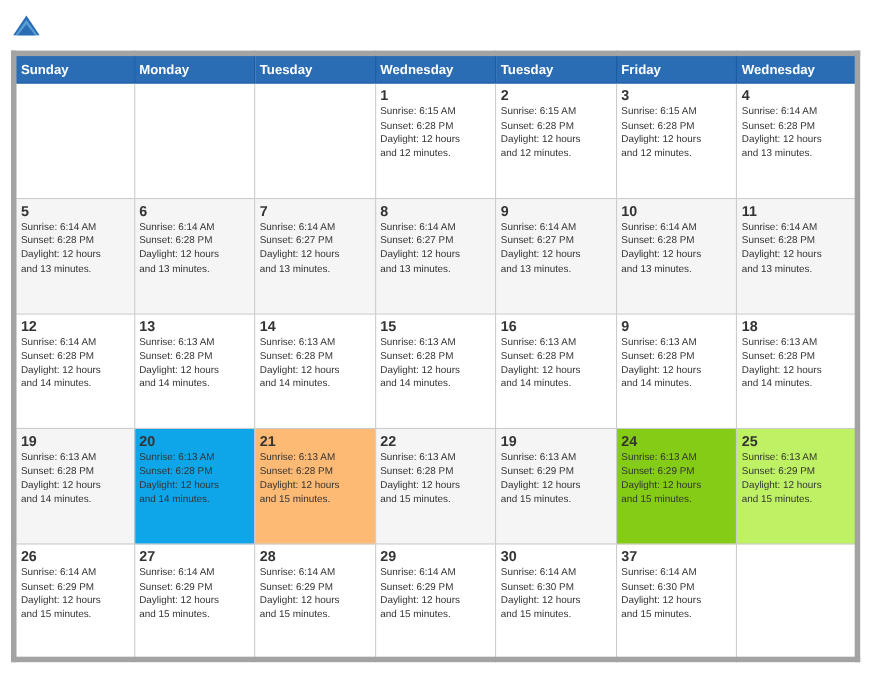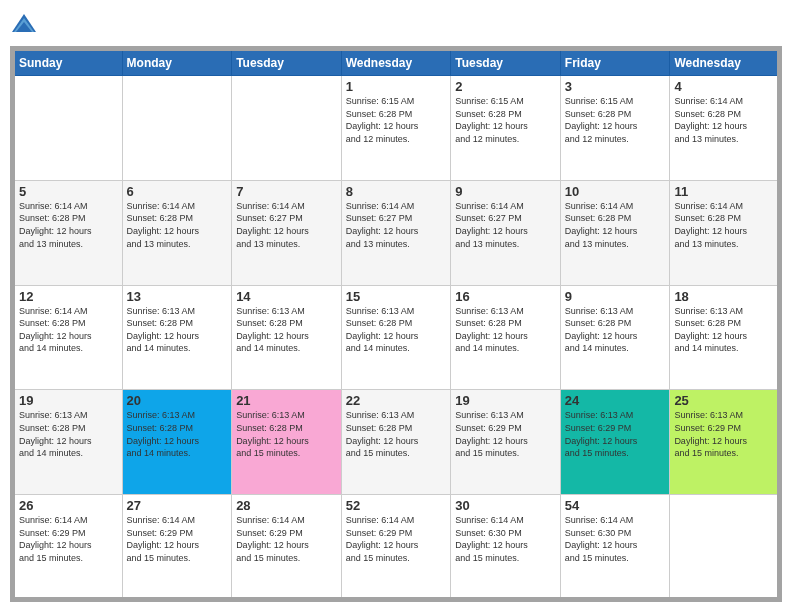--- a/index.html
+++ b/index.html
@@ -277,42 +277,42 @@
 Daylight: 12 hours
 and 14 minutes.</div>
           </td>
           <td style="background: #0ea5e9;">
             <span class="day-num">20</span>
             <div class="day-info" style="white-space: pre-line;">Sunrise: 6:13 AM
 Sunset: 6:28 PM
 Daylight: 12 hours
 and 14 minutes.</div>
           </td>
-          <td style="background: #f9a8d4;">
+          <td style="background: #fdba74;">
             <span class="day-num">21</span>
             <div class="day-info" style="white-space: pre-line;">Sunrise: 6:13 AM
 Sunset: 6:28 PM
 Daylight: 12 hours
 and 15 minutes.</div>
           </td>
           <td style="background: rgb(245, 245, 245);">
             <span class="day-num">22</span>
             <div class="day-info" style="white-space: pre-line;">Sunrise: 6:13 AM
 Sunset: 6:28 PM
 Daylight: 12 hours
 and 15 minutes.</div>
           </td>
           <td style="background: rgb(245, 245, 245);">
             <span class="day-num">19</span>
             <div class="day-info" style="white-space: pre-line;">Sunrise: 6:13 AM
 Sunset: 6:29 PM
 Daylight: 12 hours
 and 15 minutes.</div>
           </td>
-          <td style="background: #14b8a6;">
+          <td style="background: #84cc16;">
             <span class="day-num">24</span>
             <div class="day-info" style="white-space: pre-line;">Sunrise: 6:13 AM
 Sunset: 6:29 PM
 Daylight: 12 hours
 and 15 minutes.</div>
           </td>
           <td style="background: #bef264;">
             <span class="day-num">25</span>
             <div class="day-info" style="white-space: pre-line;">Sunrise: 6:13 AM
 Sunset: 6:29 PM
@@ -336,35 +336,35 @@
 and 15 minutes.</div>
           </td>
           <td>
             <span class="day-num">28</span>
             <div class="day-info" style="white-space: pre-line;">Sunrise: 6:14 AM
 Sunset: 6:29 PM
 Daylight: 12 hours
 and 15 minutes.</div>
           </td>
           <td>
-            <span class="day-num">52</span>
+            <span class="day-num">29</span>
             <div class="day-info" style="white-space: pre-line;">Sunrise: 6:14 AM
 Sunset: 6:29 PM
 Daylight: 12 hours
 and 15 minutes.</div>
           </td>
           <td>
             <span class="day-num">30</span>
             <div class="day-info" style="white-space: pre-line;">Sunrise: 6:14 AM
 Sunset: 6:30 PM
 Daylight: 12 hours
 and 15 minutes.</div>
           </td>
           <td>
-            <span class="day-num">54</span>
+            <span class="day-num">37</span>
             <div class="day-info" style="white-space: pre-line;">Sunrise: 6:14 AM
 Sunset: 6:30 PM
 Daylight: 12 hours
 and 15 minutes.</div>
           </td>
           <td class="empty-cell"></td>
         </tr>
       </tbody>
   </table>
 </div>

